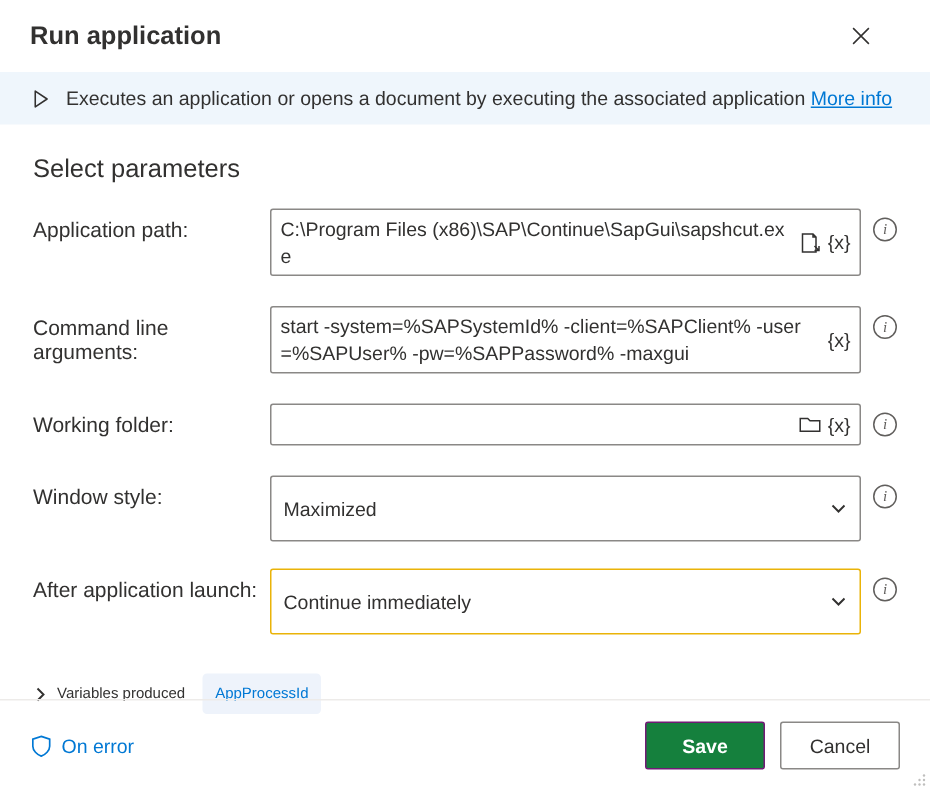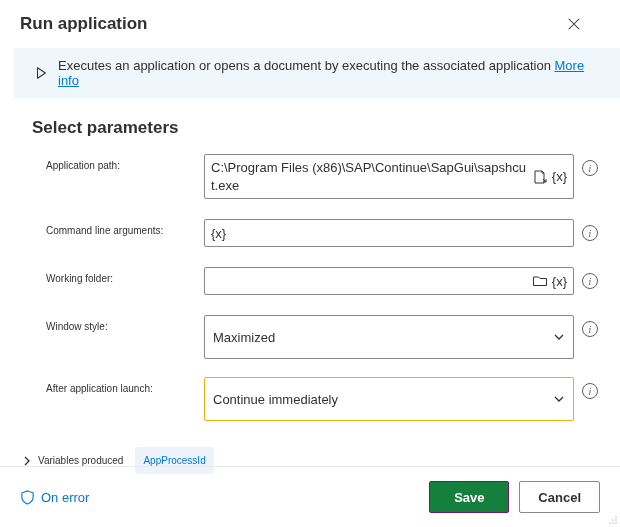--- a/index.html
+++ b/index.html
@@ -35,53 +35,50 @@
     align-items: center;
     justify-content: center;
   }
   .info-bar {
     background: #eff6fc;
     padding: 10px 20px;
     display: flex;
     align-items: center;
     gap: 10px;
     font-size: 13px;
-    margin-left: 14px;
   }
   .info-bar .play-icon {
     width: 14px;
     height: 14px;
     flex-shrink: 0;
   }
   .info-bar a {
     color: #0078d4;
     text-decoration: underline;
   }
   .section-title {
     font-size: 17px;
-    font-weight: 700;
+    font-weight: 400;
     padding: 20px 22px 10px 22px;
-    margin-left: 10px;
   }
   .form {
     padding: 6px 22px 0 22px;
   }
   .row {
     display: flex;
     align-items: flex-start;
     gap: 8px;
     margin-bottom: 20px;
   }
   .row.short { margin-bottom: 18px; }
   .label {
     width: 150px;
     flex-shrink: 0;
     padding-top: 6px;
-    font-size: 10px;
-    margin-left: 24px;
+    font-size: 14px;
   }
   .control-wrap {
     flex: 1;
     display: flex;
     align-items: center;
     gap: 8px;
   }
   .textbox {
     flex: 1;
     border: 1px solid #8a8886;
@@ -193,21 +190,20 @@
   }
   .btn-group { display: flex; gap: 10px; }
   .btn {
     min-width: 80px;
     height: 32px;
     border-radius: 2px;
     font-size: 13px;
     font-family: inherit;
     cursor: pointer;
     padding: 0 18px;
-    font-weight: bold;
   }
   .btn.primary {
     background: #15803d;
     border: 1px solid #701a75;
     color: #fff;
     font-weight: 600;
   }
   .btn.secondary {
     background: #fff;
     border: 1px solid #8a8886;
@@ -261,20 +257,21 @@
         <span class="var-chip">{x}</span>
       </div>
     </div>
     <div class="info-icon">i</div>
   </div>
 
   <div class="row">
     <div class="label">Command line arguments:</div>
     <div class="control-wrap">
       <div class="textbox">
+        <div class="text-content" contenteditable="true" style="">start -system=%SAPSystemId% -client=%SAPClient% -user=%SAPUser% -pw=%SAPPassword% -maxgui</div>
         <span class="var-chip">{x}</span>
       </div>
     </div>
     <div class="info-icon">i</div>
   </div>
 
   <div class="row">
     <div class="label">Working folder:</div>
     <div class="control-wrap">
       <div class="textbox">

